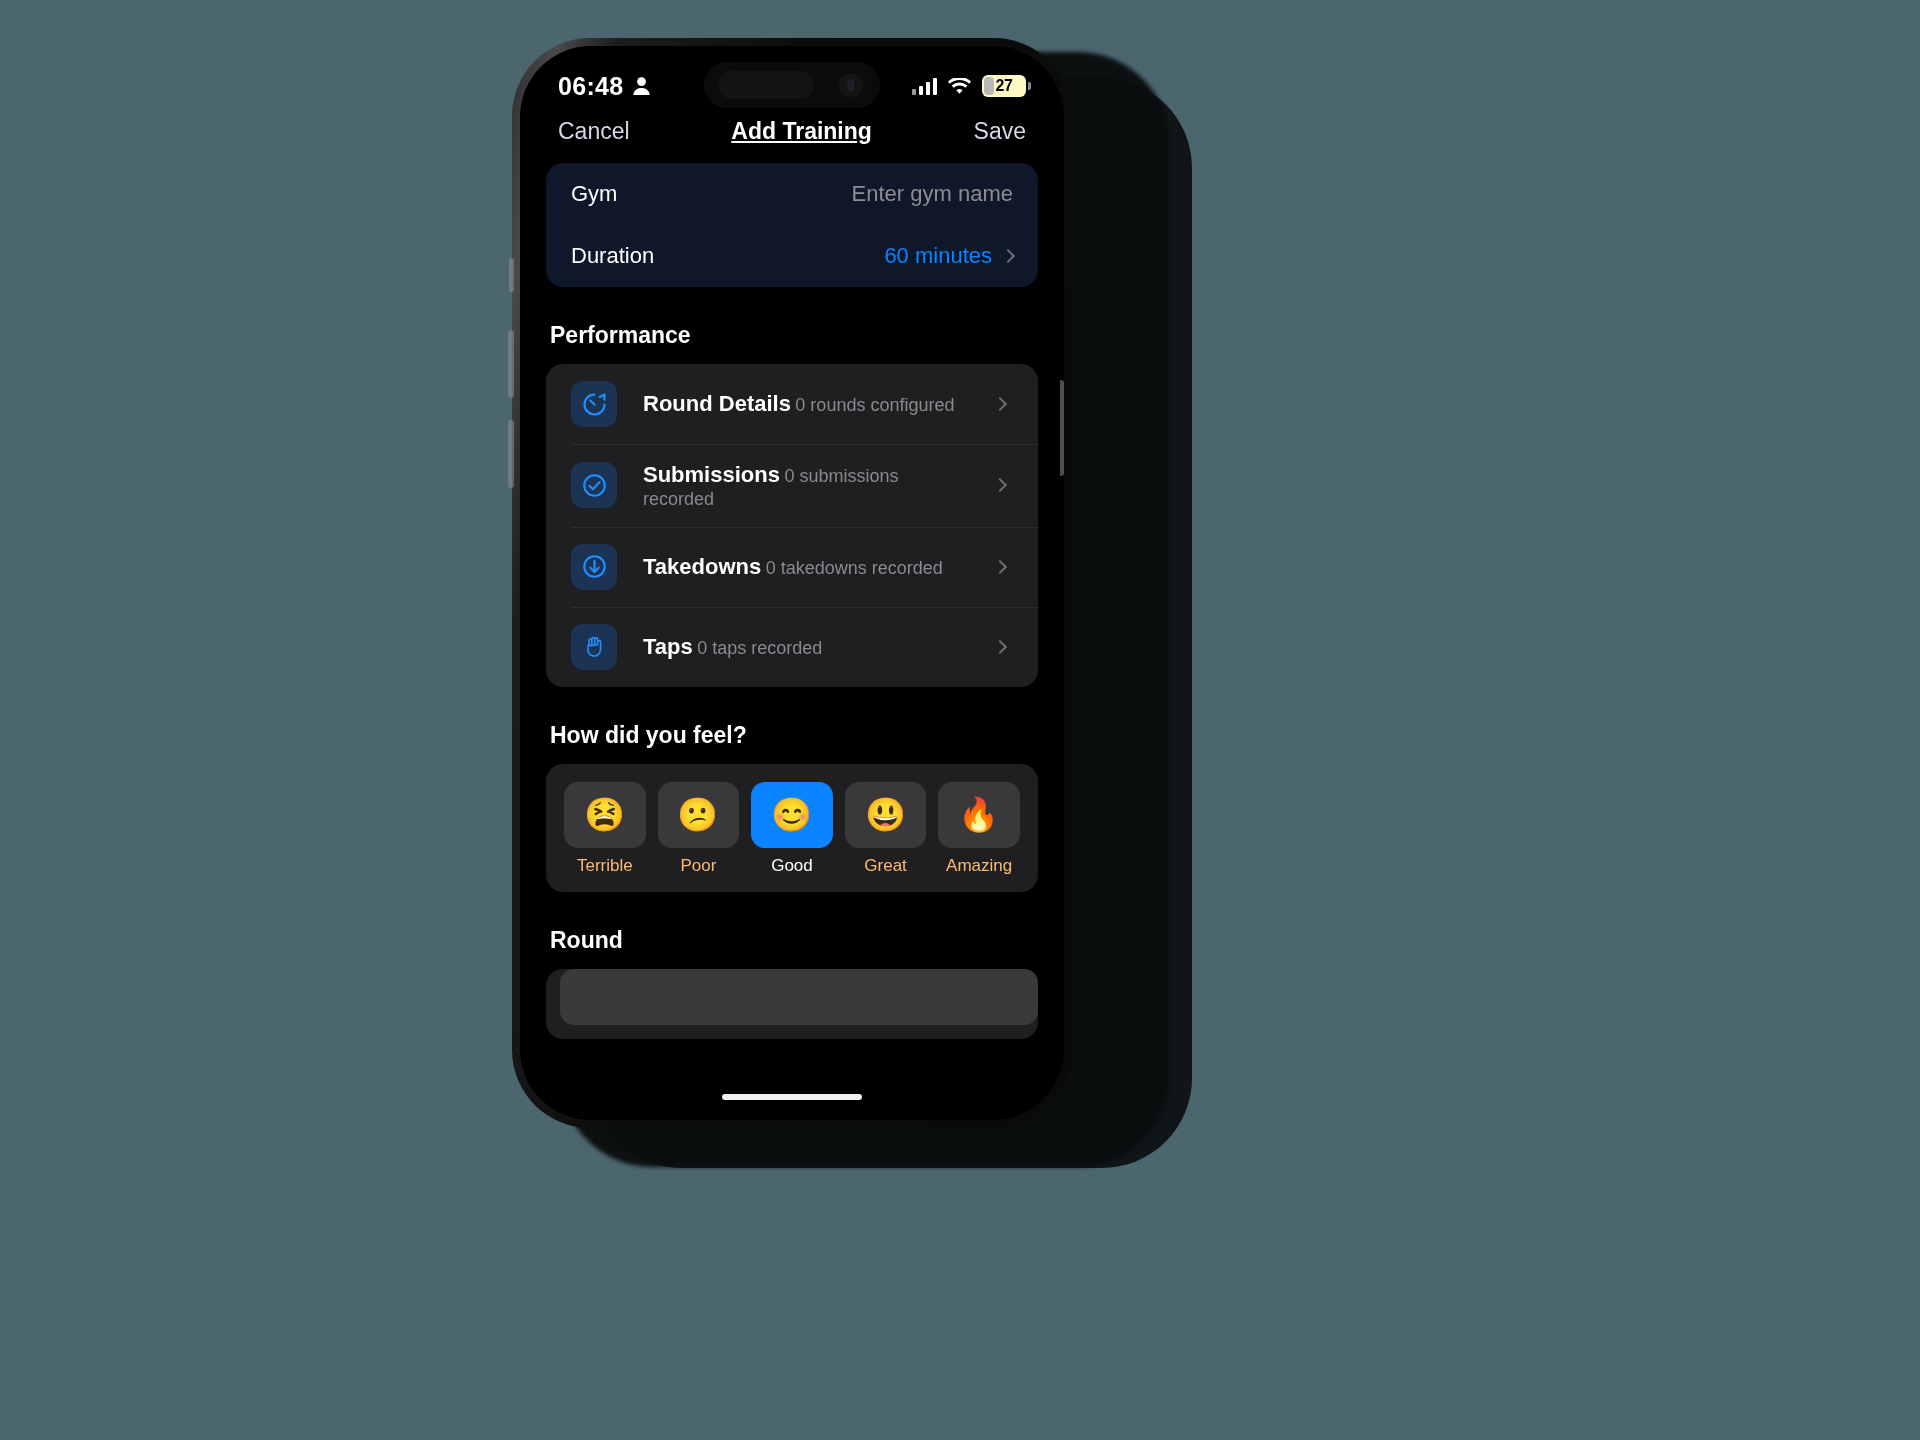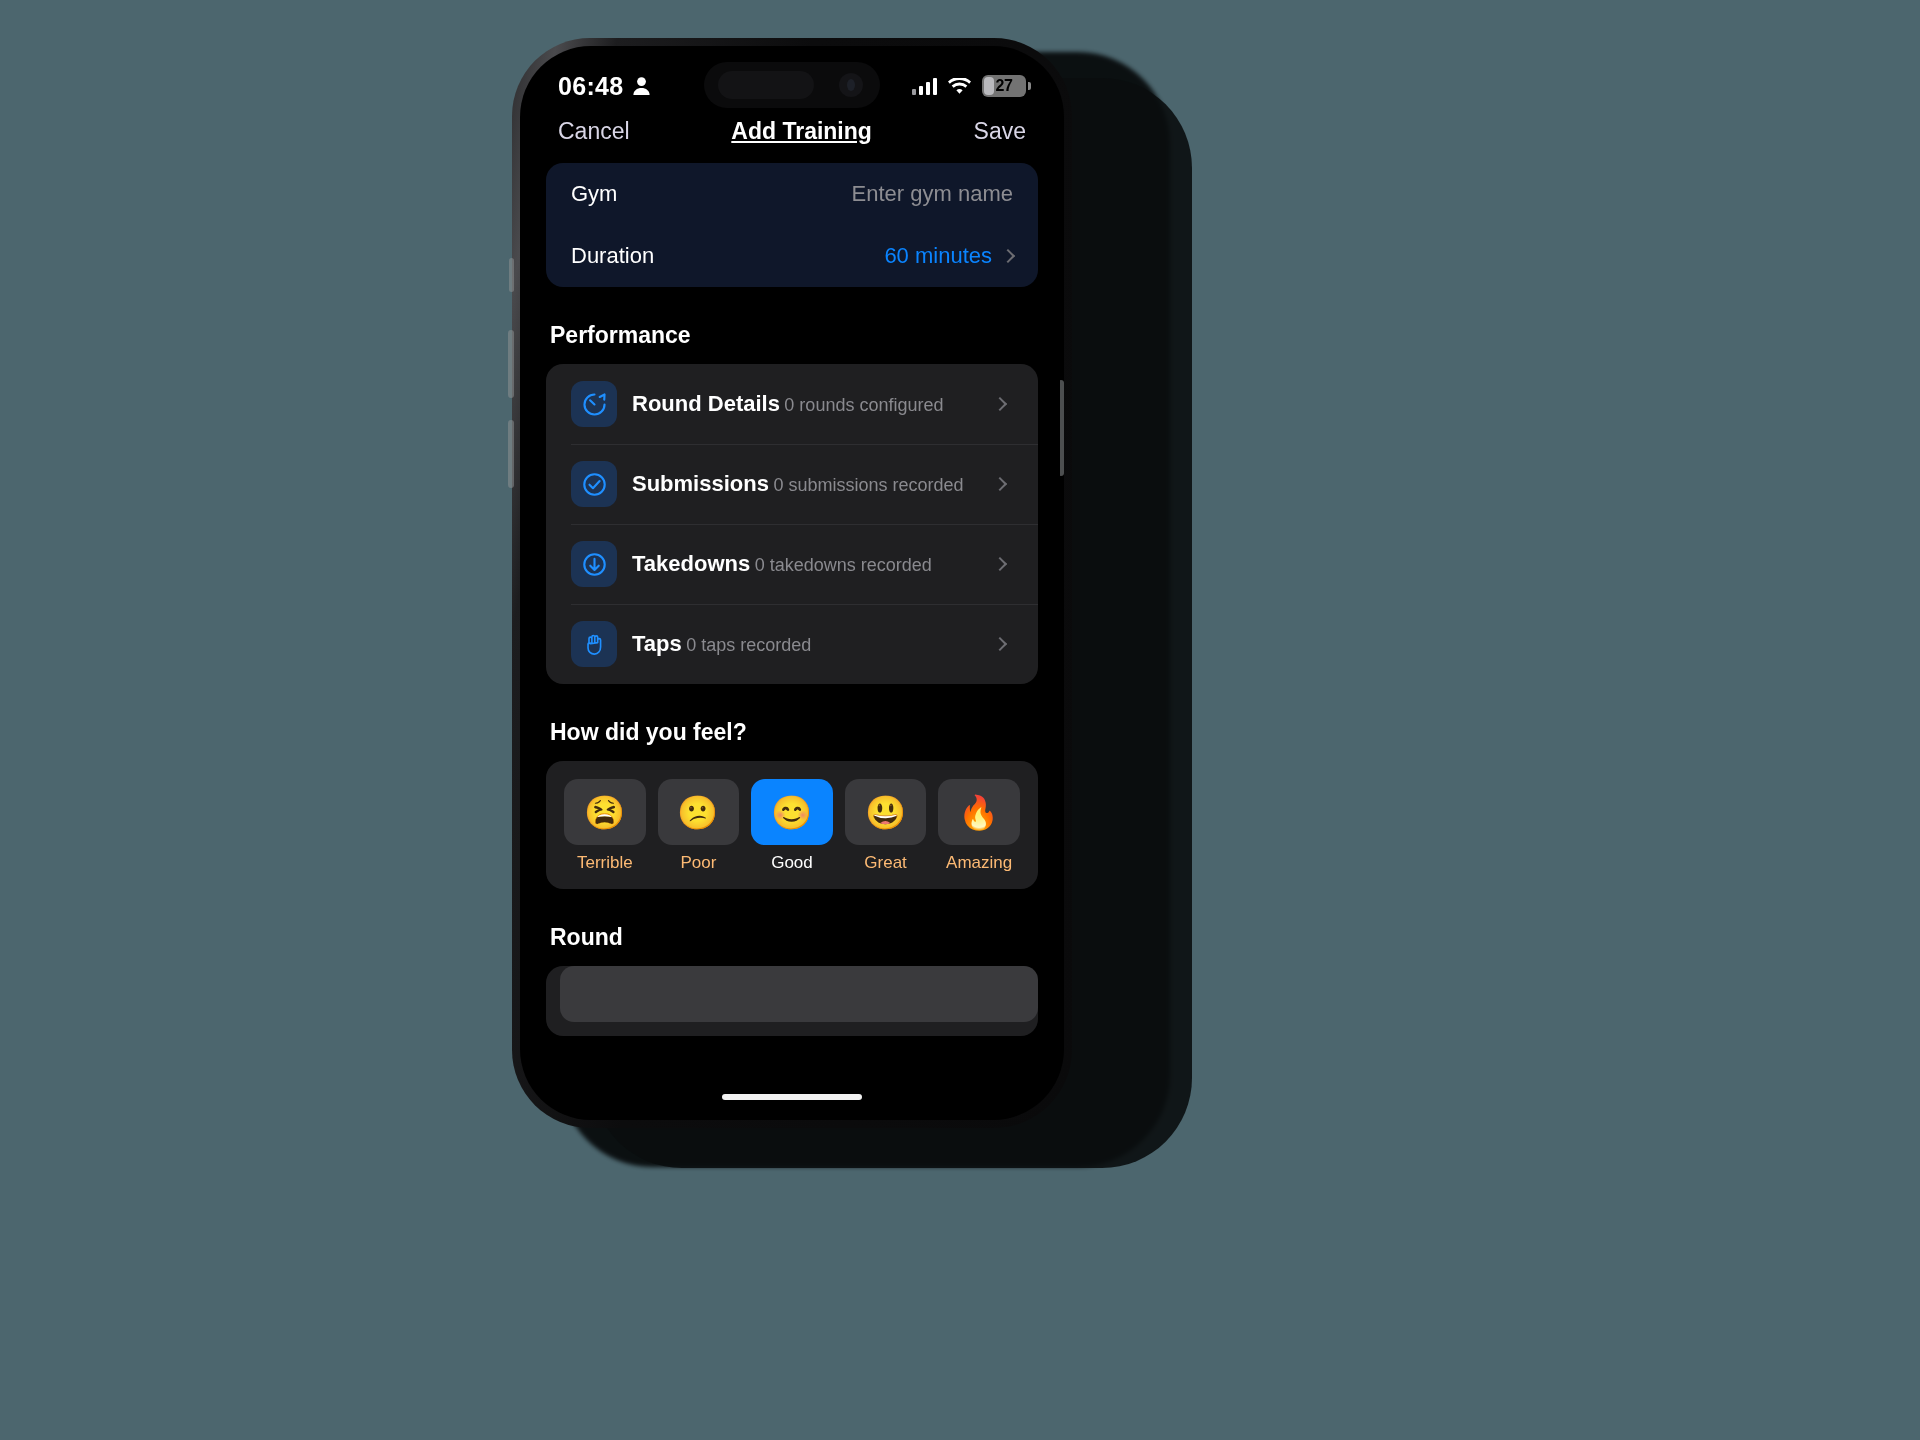--- a/index.html
+++ b/index.html
@@ -101,21 +101,21 @@
     margin-left:auto; display:flex; align-items:center; gap:11px;
   }
   .sig { display:flex; align-items:flex-end; gap:3px; height:17px; }
   .sig b { display:block; width:4px; background:#fff; border-radius:1px; }
   .sig b:nth-child(1){height:6px;background:#9a9a9e;}
   .sig b:nth-child(2){height:9px;}
   .sig b:nth-child(3){height:13px;}
   .sig b:nth-child(4){height:17px;}
   #battery {
     position:relative; width:44px; height:22px;
-    border-radius:6px; background:#737373;
+    border-radius:6px; background:#fef9c3;
     display:flex; align-items:center; justify-content:center;
   }
   #battery::after {
     content:""; position:absolute; right:-5px; top:7px;
     width:3px; height:8px; border-radius:0 2px 2px 0; background:#ffffff88;
   }
   #battery-fill {
     position:absolute; left:2px; top:2px; bottom:2px; width:10px;
     border-radius:4px; background:#b9b9bd;
   }
@@ -162,21 +162,21 @@
   .chev-gray { color:#6d6d72; }
 
   .section-title {
     font-size:23px; font-weight:700; color:#fff;
     margin:35px 0 15px 26px;
   }
 
   
   #perf-card { background:#1f1f21; border-radius:17px; margin:0 22px 0 22px; overflow:hidden; }
   .perf-row {
-    display:flex; align-items:center; gap:15px;
+    display:flex; align-items:center; gap:26px;
     padding:17px 25px 17px 25px;
     position:relative;
   }
   .perf-row + .perf-row::before {
     content:""; position:absolute; left:25px; right:0; top:0; height:1px;
     background:#2e2e31;
   }
   .perf-icon {
     width:46px; height:46px; border-radius:12px;
     background:#1c3354;

